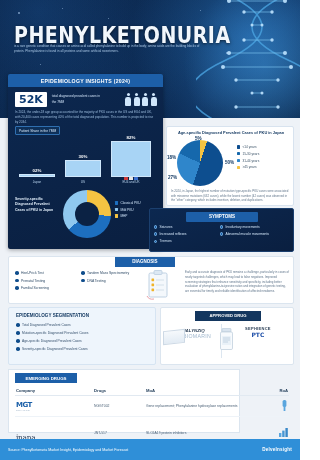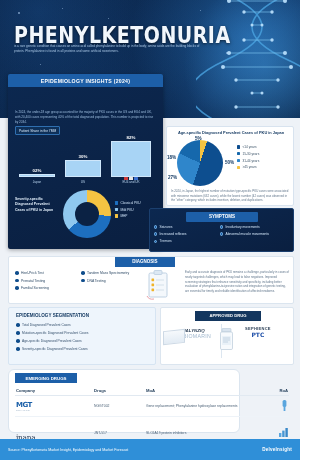--- a/index.html
+++ b/index.html
@@ -177,21 +177,21 @@
   .drug-b { position:absolute; left:84px; top:18px; text-align:center; }
   .dname { font-size:4.4px; font-weight:bold; color:#2b3f56; font-style:italic; }
   .dbrand { font-size:5.2px; color:#9fb6cd; letter-spacing:.3px; }
   .box-pkg { position:absolute; left:-20px; top:2px; width:22px; height:14px; background:linear-gradient(180deg,#f6f9fc,#e2ebf4); border:.7px solid #cdd9e5; transform:skewY(-6deg); }
   .bottle { position:absolute; left:58px; top:20px; width:15px; height:22px; }
   .ptc { font-size:6px; font-weight:bold; color:#1d4ea8; font-family:"DejaVu Sans",sans-serif; }
 
   
   .tbl-panel {
     position:absolute; left:8px; top:369px; width:232px; height:64px;
-    background:#ffffff; border:1px solid #dbe5ef; border-radius:6px;
+    background:#ffffff; border:1px solid #dbe5ef; border-radius:0;
   }
   .tbl-head {
     position:absolute; left:6px; top:3px; width:62px; height:10px;
     background:#1d5fa8; color:#fff; font-size:4.4px; font-weight:bold;
     display:flex; align-items:center; justify-content:center;
   }
   table { position:absolute; left:6px; top:16px; width:274px; border-collapse:collapse; }
   th { font-size:4.2px; color:#26415d; text-align:left; padding:2px 1px; font-weight:bold; border-bottom:.7px solid #e1e9f1; }
   td { font-size:3.4px; color:#4a6076; padding:4px 1px; border-bottom:.7px solid #eef3f8; vertical-align:middle; }
   .co-mgt { font-size:7px; font-weight:bold; color:#1a5fa8; font-family:"DejaVu Sans",sans-serif; letter-spacing:-.5px; }
@@ -266,20 +266,42 @@
       <span style="left:226px;top:52px;width:1.5px;height:1.5px;"></span>
     </div>
 
     <div class="title">PHENYLKETONURIA</div>
     <div class="subtitle">is a rare genetic condition that causes an amino acid called phenylalanine to build up in the body; amino acids are the building blocks of protein. Phenylalanine is found in all proteins and some artificial sweeteners.</div>
   </div>
 
   <div class="epi-panel">
     <div class="epi-head">EPIDEMIOLOGY INSIGHTS (2024)</div>
 
+    <div class="stat-row">
+      <div class="stat-box">52K</div>
+      <div class="stat-text">total diagnosed prevalent cases in the 7MM</div>
+      <div class="people">
+        <div class="person">
+            <div class="hd"></div>
+            <div class="bd"></div>
+          </div>
+        <div class="person">
+            <div class="hd"></div>
+            <div class="bd"></div>
+          </div>
+        <div class="person">
+            <div class="hd"></div>
+            <div class="bd"></div>
+          </div>
+        <div class="person">
+            <div class="hd"></div>
+            <div class="bd"></div>
+          </div>
+      </div>
+    </div>
 
     <div class="epi-para">In 2024, the under-18 age group accounted for the majority of PKU cases in the US and EU4 and UK, with 20,400 cases representing 40% of the total diagnosed population. This number is projected to rise by 2034.</div>
 
     <div class="bars">
       <div class="bar-legend">Patient Share in the 7MM</div>
 
       <div class="bar-col" style="left:4px;">
         <div class="bar-val">02%</div>
         <div class="bar-rect" style="width:36px;height:3px;"></div>
       </div>

